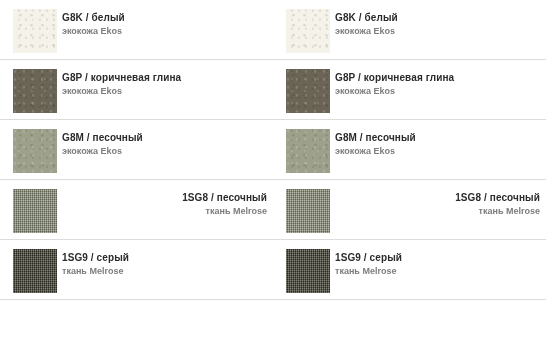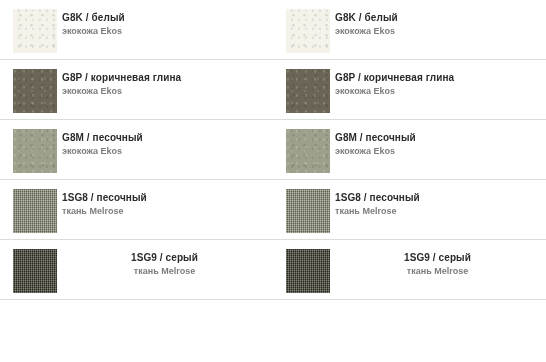--- a/index.html
+++ b/index.html
@@ -161,40 +161,40 @@
       <div class="swatch-cell col-right">
         <div class="swatch-chip finish-leather" style="background-color: rgb(157, 160, 138);"></div>
         <div class="swatch-text">
           <div class="swatch-title" style="color: rgb(43, 43, 43);">G8M / песочный</div>
           <div class="swatch-subtitle" style="color: rgb(125, 125, 125);">экокожа Ekos</div>
         </div>
       </div>
     </div>
   </div>
 
-  <div class="swatch-row" style="border-bottom-color: rgb(220, 220, 220);">
+  <div class="swatch-row" style="border-bottom-color: rgb(220, 220, 220); text-align: right;">
     <div class="row-columns">
       <div class="swatch-cell col-left">
         <div class="swatch-chip finish-fabric" style="background-color: rgb(139, 144, 121);"></div>
         <div class="swatch-text">
           <div class="swatch-title" style="color: rgb(43, 43, 43);">1SG8 / песочный</div>
           <div class="swatch-subtitle" style="color: rgb(125, 125, 125);">ткань Melrose</div>
         </div>
       </div>
       <div class="swatch-cell col-right">
         <div class="swatch-chip finish-fabric" style="background-color: rgb(139, 144, 121);"></div>
         <div class="swatch-text">
           <div class="swatch-title" style="color: rgb(43, 43, 43);">1SG8 / песочный</div>
           <div class="swatch-subtitle" style="color: rgb(125, 125, 125);">ткань Melrose</div>
         </div>
       </div>
     </div>
   </div>
 
-  <div class="swatch-row last-row" style="border-bottom-color: rgb(220, 220, 220); text-align: center;">
+  <div class="swatch-row last-row" style="border-bottom-color: rgb(220, 220, 220);">
     <div class="row-columns">
       <div class="swatch-cell col-left">
         <div class="swatch-chip finish-fabric" style="background-color: rgb(59, 58, 44);"></div>
         <div class="swatch-text">
           <div class="swatch-title" style="color: rgb(43, 43, 43);">1SG9 / серый</div>
           <div class="swatch-subtitle" style="color: rgb(125, 125, 125);">ткань Melrose</div>
         </div>
       </div>
       <div class="swatch-cell col-right">
         <div class="swatch-chip finish-fabric" style="background-color: rgb(59, 58, 44);"></div>

